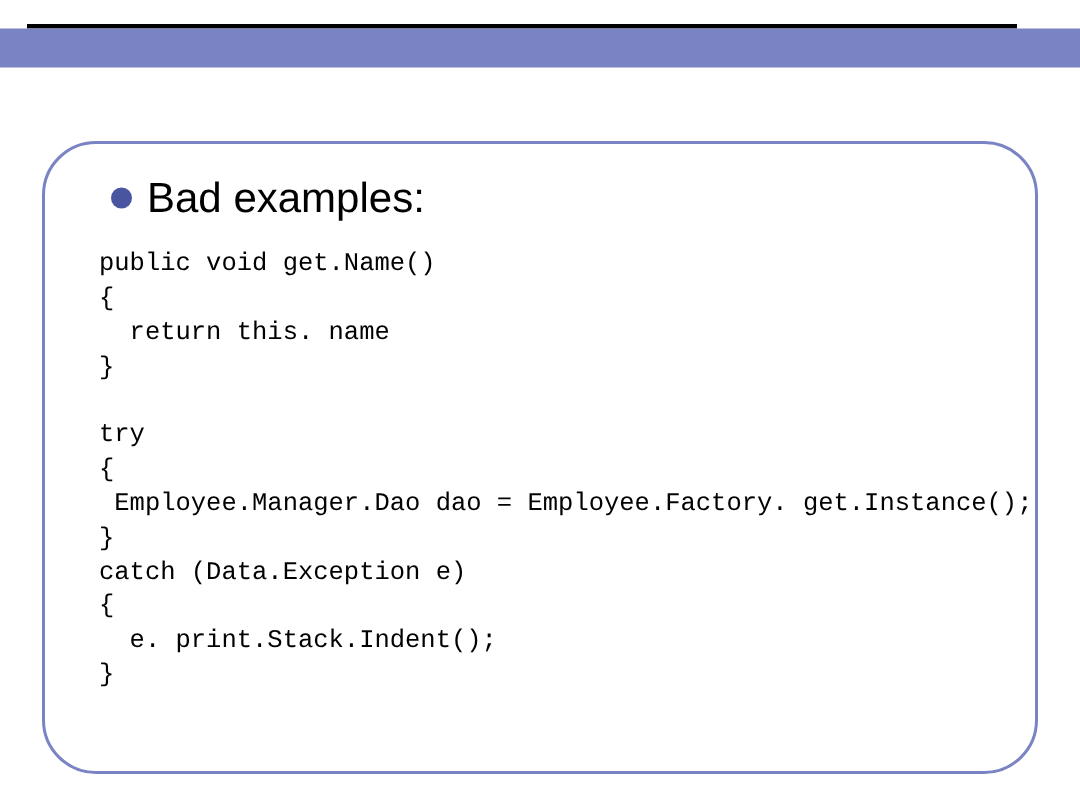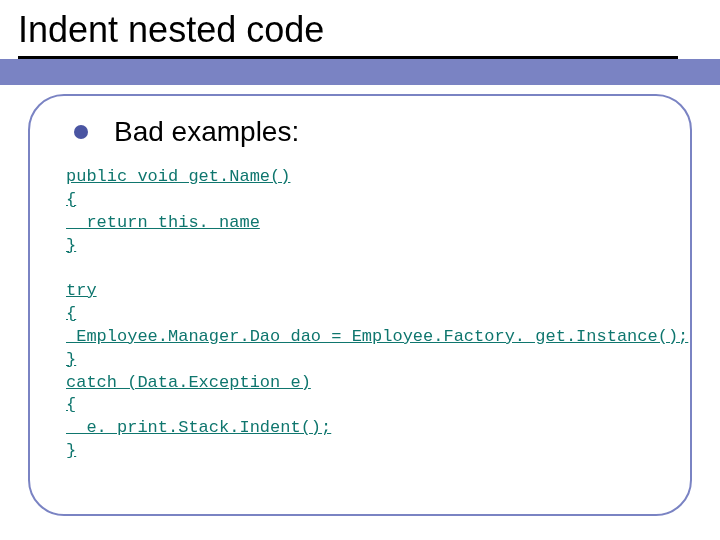--- a/index.html
+++ b/index.html
@@ -43,54 +43,52 @@
     left: 28px;
     right: 28px;
     bottom: 24px;
     border: 2px solid #7a83c3;
     border-radius: 36px;
     padding: 20px 30px 20px 44px;
   }
   .heading-line {
     display: flex;
     align-items: center;
-    gap: 26px;
+    gap: 10px;
     margin-bottom: 18px;
   }
   .bullet {
     width: 14px;
     height: 14px;
     background: #4a55a2;
     border-radius: 50%;
     flex-shrink: 0;
   }
   .heading-text {
     font-size: 28px;
     color: #000;
   }
   .code {
     font-family: "Courier New", Courier, monospace;
     font-size: 17px;
     line-height: 1.35;
     white-space: pre;
-    color: #0f766e;
+    color: #000000;
     margin-left: -8px;
-    text-decoration: underline;
   }
   .code-block2 {
     margin-top: 22px;
   }
 </style>
 </head>
 <body>
 
 <div class="slide">
 
   <div class="title-area">
-    <div class="title">Indent nested code</div>
     <div class="title-underline"></div>
   </div>
   <div class="purple-band"></div>
 
   <div class="content-frame">
     <div class="heading-line">
       <div class="bullet"></div>
       <div class="heading-text">Bad examples:</div>
     </div>
 

